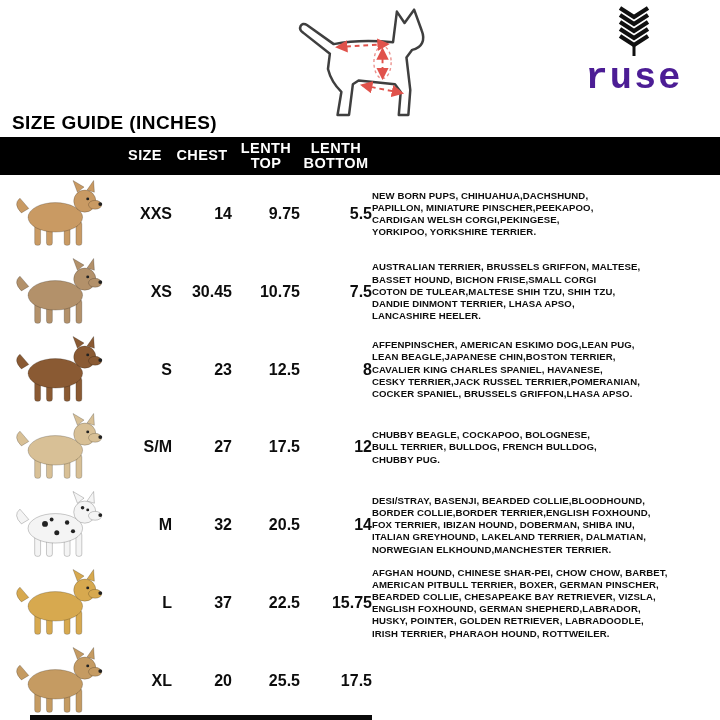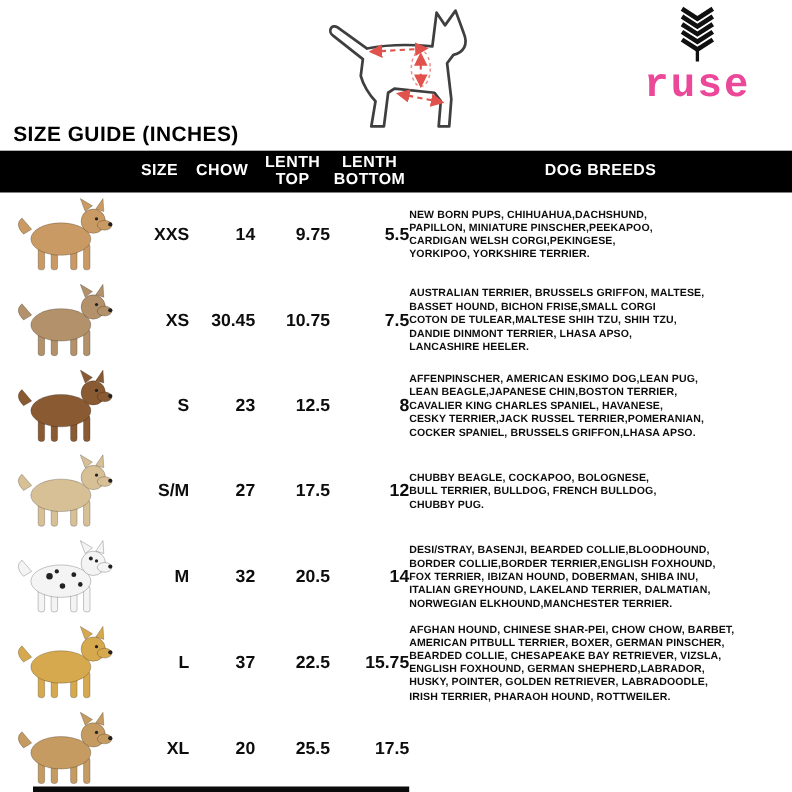--- a/index.html
+++ b/index.html
@@ -13,21 +13,21 @@
   .top-section{position:relative;height:137px;}
   .diagram{position:absolute;left:283px;top:2px;width:178px;height:134px;}
   .diagram .outline{fill:#fff;stroke:#3f3f3f;stroke-width:2.6;stroke-linejoin:round;}
   .diagram .arrow{stroke:var(--accent-red,#e0524b);stroke-width:2;fill:none;stroke-dasharray:5 4;}
   .diagram .girth{stroke:var(--accent-red,#e0524b);stroke-width:1.4;fill:none;stroke-dasharray:3 3;opacity:.65;}
   .logo{position:absolute;right:22px;top:6px;width:128px;text-align:center;}
   .logo-icon{display:block;margin:0 auto 2px auto;width:46px;height:52px;}
   .logo-icon path{stroke:#101010;stroke-width:4.2;fill:none;stroke-linecap:butt;}
   .logo-text{
     font-family:"Liberation Mono","DejaVu Sans Mono",monospace;
-    font-weight:bold;font-size:37px;line-height:1;letter-spacing:2px;color:#ec4899;
+    font-weight:bold;font-size:37px;line-height:1;letter-spacing:2px;color:#4c1d95;
   }
   .page-title{
     position:absolute;left:12px;bottom:3px;
     font-size:19px;font-weight:900;letter-spacing:.4px;color:#000;margin-top:12px;
   }
   
   .size-table{position:absolute;top:137px;left:0;right:0;bottom:0;display:flex;flex-direction:column;}
   .grid-cols{display:grid;grid-template-columns:118px 54px 60px 68px 72px 1fr;align-items:center;}
   .thead{
     height:38px;background:var(--header-bg,#000);color:var(--header-text,#fff);
@@ -89,26 +89,25 @@
     <div class="logo-text">ruse</div>
   </div>
 
   <div class="page-title">SIZE GUIDE (INCHES)</div>
 </div>
 
 <div class="size-table">
   <div class="thead grid-cols">
     <div class="cell"></div>
     <div class="cell">SIZE</div>
-    <div class="cell">CHOW</div>
+    <div class="cell">CHEST</div>
     <div class="cell">LENTH
 TOP</div>
     <div class="cell">LENTH
 BOTTOM</div>
-    <div class="cell">DOG BREEDS</div>
   </div>
   <div class="rows">
   <div class="row grid-cols">
     <div class="cell img-cell">
       <svg class="dog-svg" viewBox="0 0 130 95">
         <path class="dog-part" d="M14,46 Q2,34 12,26 L24,40 Z" fill="#c99a63"></path>
         <rect class="dog-part" x="32" y="62" width="8" height="28" rx="3" fill="#c99a63"></rect>
         <rect class="dog-part" x="48" y="62" width="8" height="28" rx="3" fill="#c99a63"></rect>
         <rect class="dog-part" x="72" y="62" width="8" height="28" rx="3" fill="#c99a63"></rect>
         <rect class="dog-part" x="88" y="58" width="8" height="32" rx="3" fill="#c99a63"></rect>

